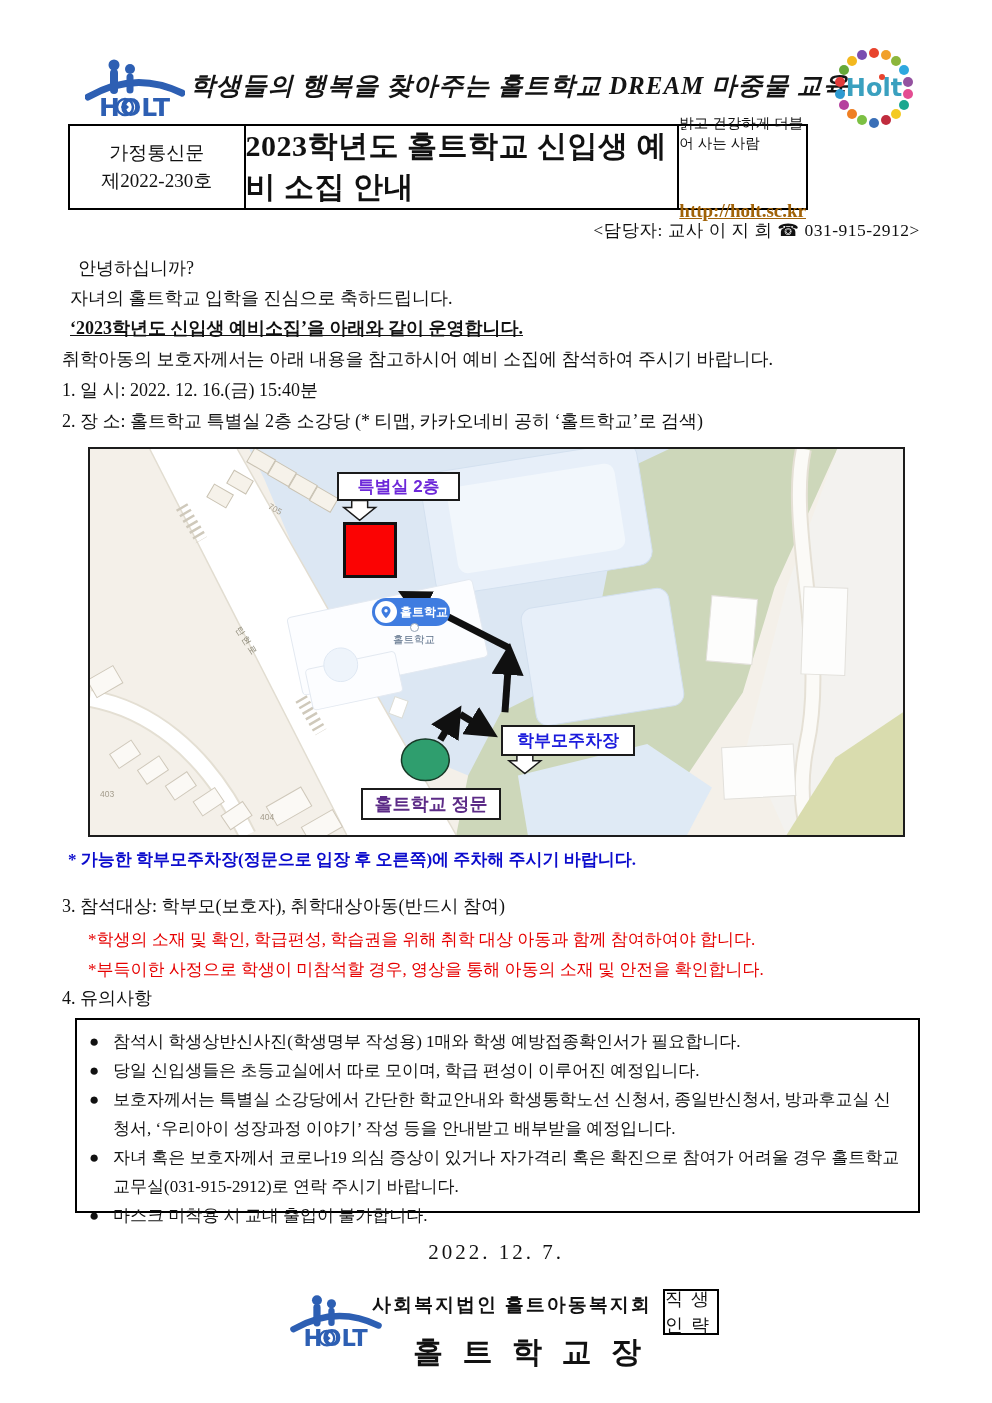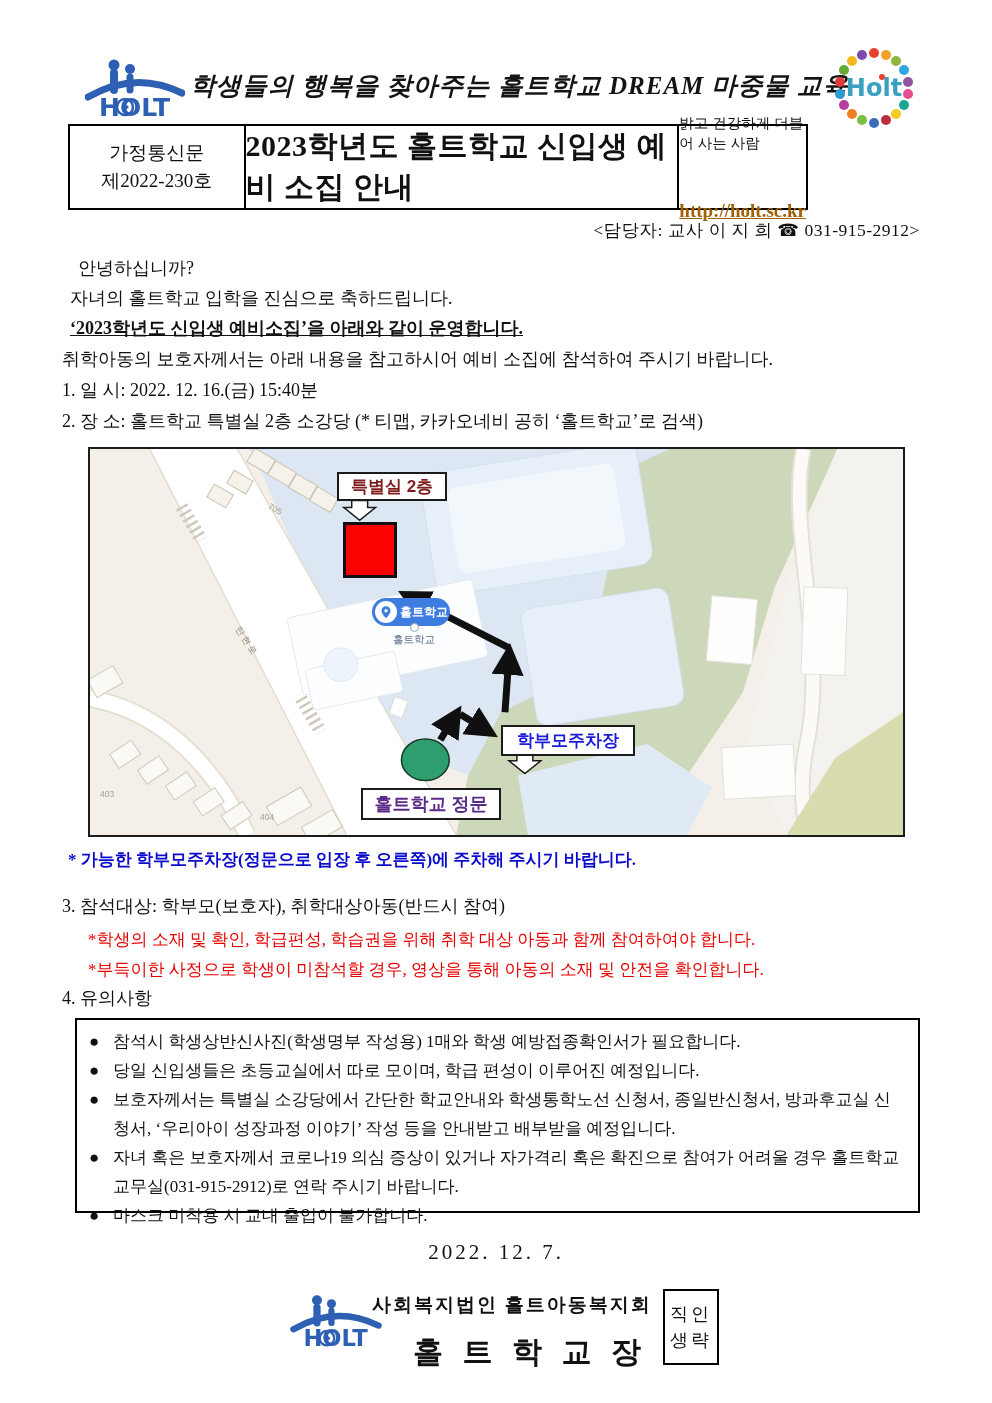--- a/index.html
+++ b/index.html
@@ -44,21 +44,21 @@
   
   .map {
     left:88px; top:447px; width:817px; height:390px;
     border:2px solid #1c1c1c; background:#f4f0e9;
   }
   .map svg.bg { position:absolute; left:0; top:0; z-index:1; }
   .map svg.ann { position:absolute; left:0; top:0; z-index:2; pointer-events:none; }
   .map .mlab { position:absolute; z-index:3; background:#fff; border:2px solid #1b1b1b;
     display:flex; align-items:center; justify-content:center;
     font-family:"Liberation Sans","DejaVu Sans",sans-serif; font-weight:bold; white-space:nowrap; }
-  .lab-special { left:247px; top:23px; width:110px; height:29px; font-size:17px; color:#7f1d1d; }
+  .lab-special { left:247px; top:23px; width:123px; height:29px; font-size:17px; color:#6d28d9; }
   .lab-parking { left:411px; top:276px; width:134px; height:31px; font-size:17px; color:#1b1bdc; }
   .lab-gate    { left:271px; top:339px; width:140px; height:32px; font-size:18px; color:#5c2b87; }
   .redsq { position:absolute; z-index:3; left:253px; top:73px; width:54px; height:56px;
     background:#fb0303; border:3px solid #101010; }
   .pill { position:absolute; z-index:3; left:282px; top:149px; width:78px; height:28px;
     background:#3f7ce0; border-radius:15px; display:flex; align-items:center; gap:3px; padding-left:3px; overflow:hidden; }
   .pill .pin { width:22px; height:22px; border-radius:50%; background:#fff; flex:0 0 22px;
     display:flex; align-items:center; justify-content:center; }
   .pill .ptxt { color:#fff; font-family:"Liberation Sans","DejaVu Sans",sans-serif;
     font-size:12px; font-weight:bold; white-space:nowrap; }
@@ -85,22 +85,22 @@
   .nbox { left:75px; top:1018px; width:845px; height:195px; border:2px solid #000;
     padding:7px 12px 0 12px; }
   .brow { display:flex; font-size:17px; line-height:29px; }
   .brow .bullet { flex:0 0 24px; }
   .brow .btxt { flex:1; }
 
   
   .fdate { left:0; top:1240px; width:992px; text-align:center; font-size:21px; letter-spacing:3px; }
   .forg { left:372px; top:1292px; width:316px; text-align:left; font-size:19px; letter-spacing:2px; font-weight:bold; }
   .fsign { left:352px; top:1312px; width:356px; text-align:center; font-size:30px; font-weight:bold; letter-spacing:6px; white-space:nowrap;margin-top:20px; }
-  .seal { left:663px; top:1289px; width:56px; height:76px; border:2px solid #000;
-    display:flex; flex-direction:column; align-items:center; justify-content:center;
+  .seal { left:663px; top:1289px; width:56px; height:46px; border:2px solid #000;
+    display:flex; align-items:center; justify-content:center;
     font-size:18px; line-height:26px; letter-spacing:3px; }
 </style>
 </head>
 <body>
 
 <div class="page">
 
   <svg class="abs" style="left:85px; top:56px;" width="100" height="64" viewBox="0 0 100 64">
     <path d="M3,41 Q50,14 97,37" fill="none" stroke="#2d5fb3" stroke-width="7" stroke-linecap="round"></path>
     <circle cx="29" cy="9" r="5.5" fill="#2d5fb3"></circle>

